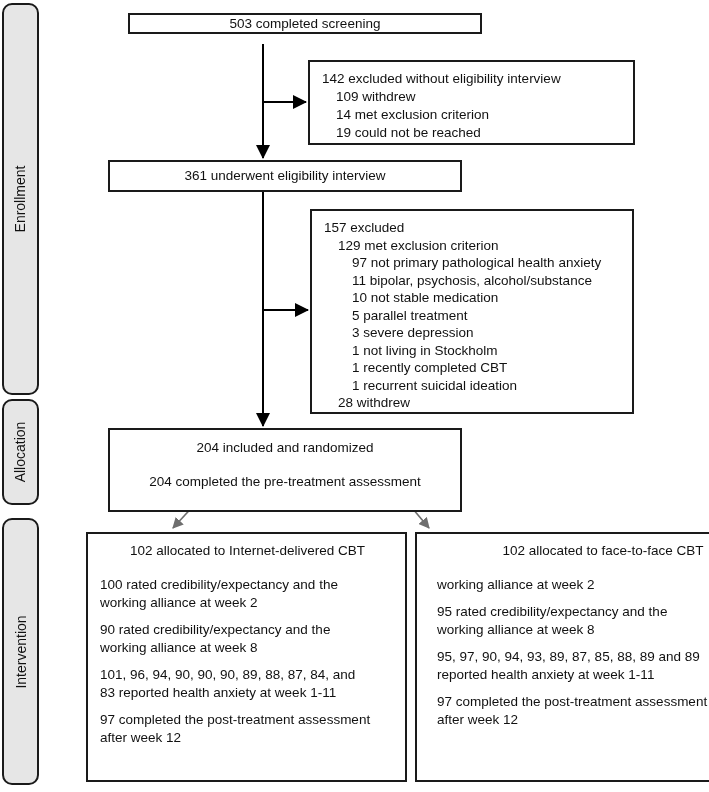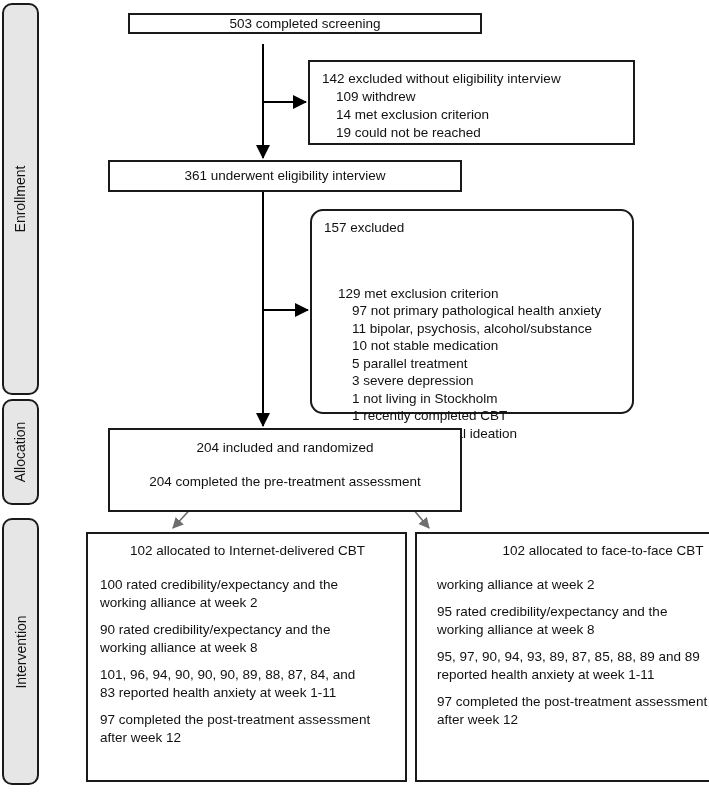--- a/index.html
+++ b/index.html
@@ -20,22 +20,22 @@
   }
   .stage-text{transform:rotate(-90deg);white-space:nowrap;font-size:14px;color:#111;}
   .stage-enrollment{top:3px;height:392px;}
   .stage-allocation{top:399px;height:106px;}
   .stage-intervention{top:518px;height:267px;}
 
   .box-screening{left:108px;top:13px;width:354px;height:21px;margin-left:20px;}
   .box-interview{left:108px;top:160px;width:354px;height:32px;}
   .box-excl1{left:308px;top:60px;width:327px;height:85px;padding:8px 6px 0 12px;line-height:18px;}
   .box-excl1 .sub{padding-left:14px;}
-  .box-excl2{left:310px;top:209px;width:324px;height:205px;padding:8px 4px 0 12px;line-height:17.5px;border-radius:13px;}
-  .ln.l2{padding-left:14px;margin-top:48px;}
+  .box-excl2{left:310px;top:209px;width:324px;height:205px;padding:8px 4px 0 12px;line-height:17.5px;}
+  .ln.l2{padding-left:14px;}
   .ln.l3{padding-left:28px;}
   .box-randomized{left:108px;top:428px;width:354px;height:84px;padding-top:9px;text-align:center;}
   .box-randomized .rline2{margin-top:16px;}
   .arm{top:532px;height:250px;padding:8px 10px 0 12px;margin-left:30px;}
   .box-arm-left{left:56px;width:321px;}
   .box-arm-right{left:385px;width:366px;padding-left:20px;}
   .arm-title{text-align:center;margin-bottom:16px;}
   .para{margin-bottom:9px;}
 </style>
 </head>

